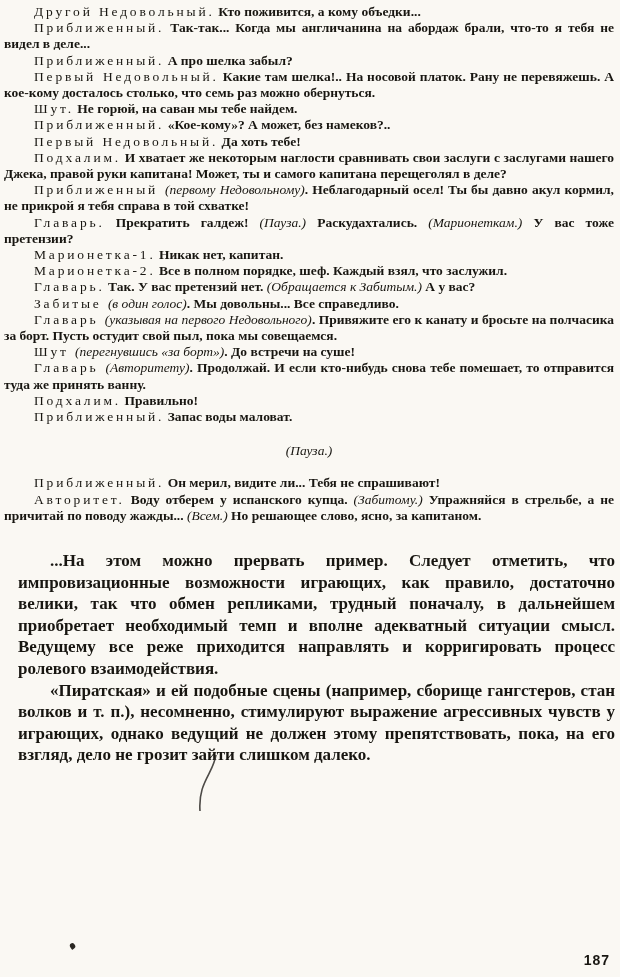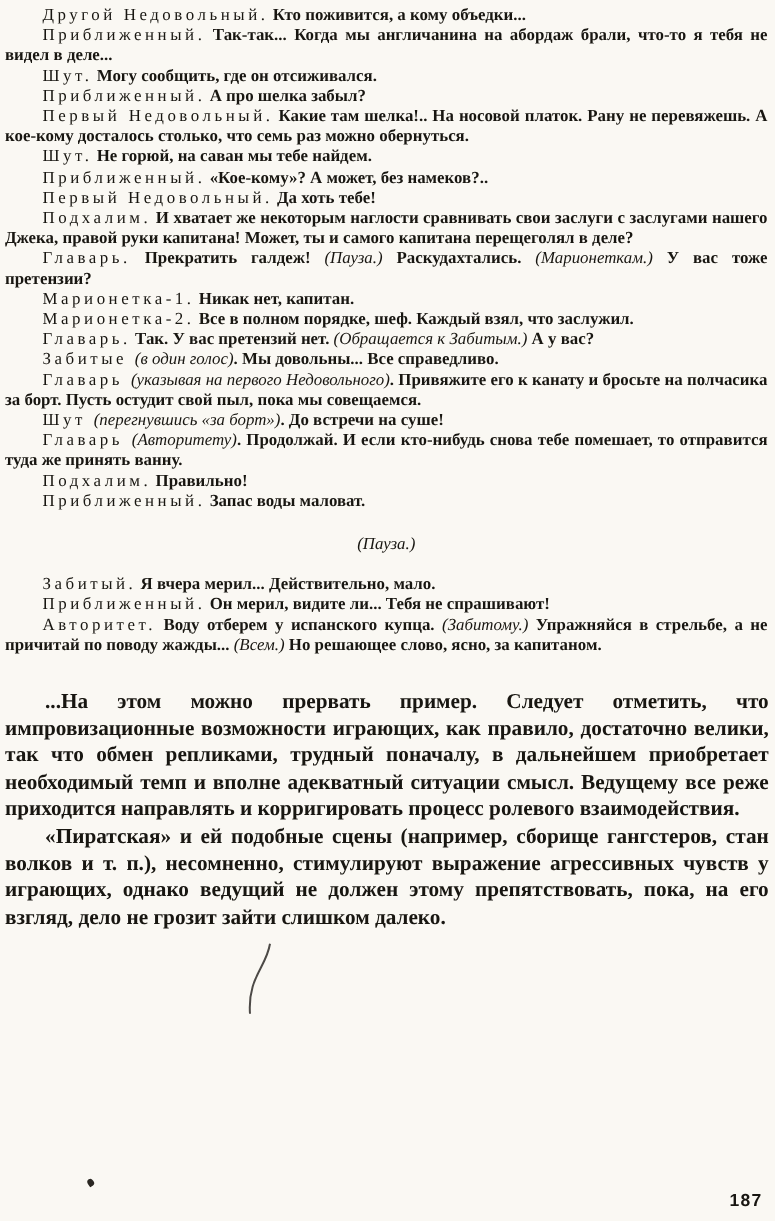--- a/index.html
+++ b/index.html
@@ -37,21 +37,21 @@
     font-weight: 400;
     letter-spacing: 0.21em;
   }
   .seg-italic {
     font-style: italic;
     font-weight: 400;
   }
   .seg-plain { font-weight: 700; }
   
   .commentary {
-    padding: 26px 5px 0 4px;
+    padding: 26px 5px 0 18px;
     font-size: 17px;
     line-height: 21.6px;
     font-weight: 700;
     text-align: justify;
     hyphens: auto;
   }
   .commentary p {
     margin: 0;
     text-indent: 32px;
   }
@@ -82,39 +82,38 @@
     transform: rotate(-35deg);
   }
 </style>
 </head>
 <body>
 
 <div class="page" style="background: rgb(250, 248, 243); color: rgb(24, 22, 17);">
   <section class="play">
       <p class="dialogue"><span class="seg-speaker">Другой Недовольный.</span><span class="seg-plain"> Кто поживится, а кому объедки...</span></p>
       <p class="dialogue"><span class="seg-speaker">Приближенный.</span><span class="seg-plain"> Так-так... Когда мы англичанина на абордаж брали, что-то я тебя не видел в деле...</span></p>
-      <p class="dialogue"><span class="seg-speaker">Шут.</span><span class="seg-plain"> Могу сообщить, где он отсиживался.</span></p>
       <p class="dialogue"><span class="seg-speaker">Приближенный.</span><span class="seg-plain"> А про шелка забыл?</span></p>
       <p class="dialogue"><span class="seg-speaker">Первый Недовольный.</span><span class="seg-plain"> Какие там шелка!.. На носовой платок. Рану не перевяжешь. А кое-кому досталось столько, что семь раз можно обернуться.</span></p>
       <p class="dialogue"><span class="seg-speaker">Шут.</span><span class="seg-plain"> Не горюй, на саван мы тебе найдем.</span></p>
       <p class="dialogue"><span class="seg-speaker">Приближенный.</span><span class="seg-plain"> «Кое-кому»? А может, без намеков?..</span></p>
       <p class="dialogue"><span class="seg-speaker">Первый Недовольный.</span><span class="seg-plain"> Да хоть тебе!</span></p>
       <p class="dialogue"><span class="seg-speaker">Подхалим.</span><span class="seg-plain"> И хватает же некоторым наглости сравнивать свои заслуги с заслугами нашего Джека, правой руки капитана! Может, ты и самого капитана перещеголял в деле?</span></p>
+      <p class="dialogue"><span class="seg-speaker">Приближенный </span><span class="seg-italic">(первому Недовольному)</span><span class="seg-plain">. Неблагодарный осел! Ты бы давно акул кормил, не прикрой я тебя справа в той схватке!</span></p>
       <p class="dialogue"><span class="seg-speaker">Главарь.</span><span class="seg-plain"> Прекратить галдеж! </span><span class="seg-italic">(Пауза.)</span><span class="seg-plain"> Раскудахтались. </span><span class="seg-italic">(Марионеткам.)</span><span class="seg-plain"> У вас тоже претензии?</span></p>
       <p class="dialogue"><span class="seg-speaker">Марионетка-1.</span><span class="seg-plain"> Никак нет, капитан.</span></p>
       <p class="dialogue"><span class="seg-speaker">Марионетка-2.</span><span class="seg-plain"> Все в полном порядке, шеф. Каждый взял, что заслужил.</span></p>
       <p class="dialogue"><span class="seg-speaker">Главарь.</span><span class="seg-plain"> Так. У вас претензий нет. </span><span class="seg-italic">(Обращается к Забитым.)</span><span class="seg-plain"> А у вас?</span></p>
       <p class="dialogue"><span class="seg-speaker">Забитые </span><span class="seg-italic">(в один голос)</span><span class="seg-plain">. Мы довольны... Все справедливо.</span></p>
       <p class="dialogue"><span class="seg-speaker">Главарь </span><span class="seg-italic">(указывая на первого Недовольного)</span><span class="seg-plain">. Привяжите его к канату и бросьте на полчасика за борт. Пусть остудит свой пыл, пока мы совещаемся.</span></p>
       <p class="dialogue"><span class="seg-speaker">Шут </span><span class="seg-italic">(перегнувшись «за борт»)</span><span class="seg-plain">. До встречи на суше!</span></p>
       <p class="dialogue"><span class="seg-speaker">Главарь </span><span class="seg-italic">(Авторитету)</span><span class="seg-plain">. Продолжай. И если кто-нибудь снова тебе помешает, то отправится туда же принять ванну.</span></p>
       <p class="dialogue"><span class="seg-speaker">Подхалим.</span><span class="seg-plain"> Правильно!</span></p>
       <p class="dialogue"><span class="seg-speaker">Приближенный.</span><span class="seg-plain"> Запас воды маловат.</span></p>
       <p class="pause"><span class="seg-italic">(Пауза.)</span></p>
-      <p class="dialogue"><span class="seg-speaker">Забитый.</span><span class="seg-plain"> Я вчера мерил... Действительно, мало.</span></p>
       <p class="dialogue"><span class="seg-speaker">Приближенный.</span><span class="seg-plain"> Он мерил, видите ли... Тебя не спрашивают!</span></p>
       <p class="dialogue"><span class="seg-speaker">Авторитет.</span><span class="seg-plain"> Воду отберем у испанского купца. </span><span class="seg-italic">(Забитому.)</span><span class="seg-plain"> Упражняйся в стрельбе, а не причитай по поводу жажды... </span><span class="seg-italic">(Всем.)</span><span class="seg-plain"> Но решающее слово, ясно, за капитаном.</span></p>
     </section>
   <section class="commentary">
       <p>...На этом можно прервать пример. Следует отметить, что импровизационные возможности играющих, как правило, достаточно велики, так что обмен репликами, трудный поначалу, в дальнейшем приобретает необходимый темп и вполне адекватный ситуации смысл. Ведущему все реже приходится направлять и корригировать процесс ролевого взаимодействия.</p>
       <p>«Пиратская» и ей подобные сцены (например, сборище гангстеров, стан волков и т. п.), несомненно, стимулируют выражение агрессивных чувств у играющих, однако ведущий не должен этому препятствовать, пока, на его взгляд, дело не грозит зайти слишком далеко.</p>
     </section>
 
   <svg class="pen-stroke" width="40" height="62" viewBox="0 0 40 62">
     <path d="M30 3 C 27 22, 12 30, 14 59" fill="none" stroke="#2e2c28" stroke-width="1.6" opacity="0.85"></path>

